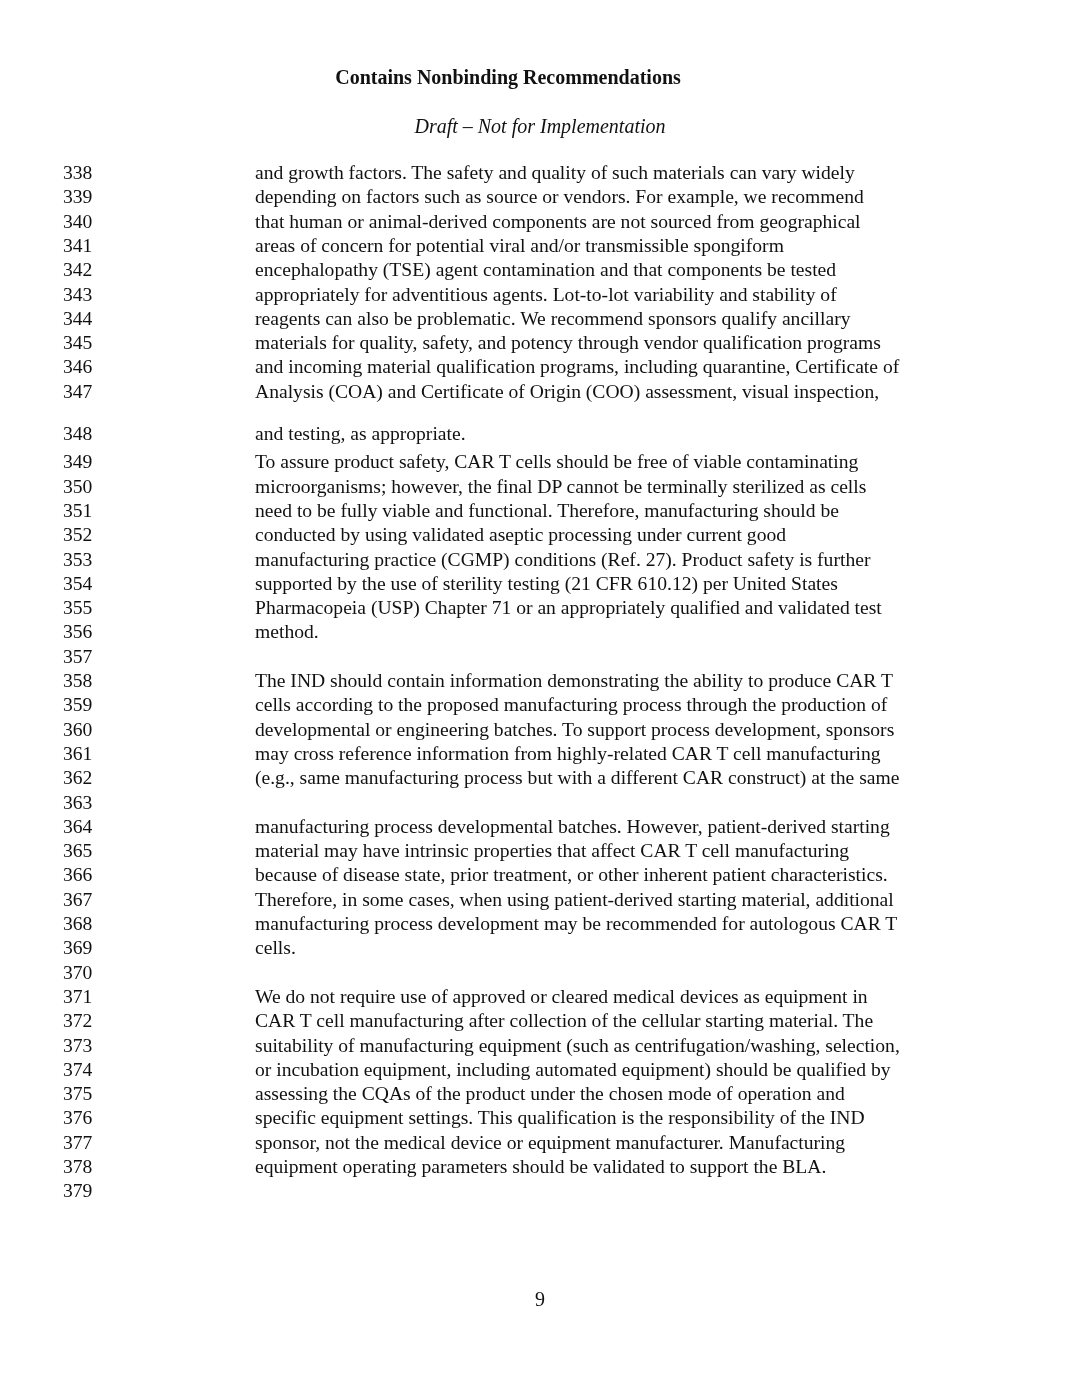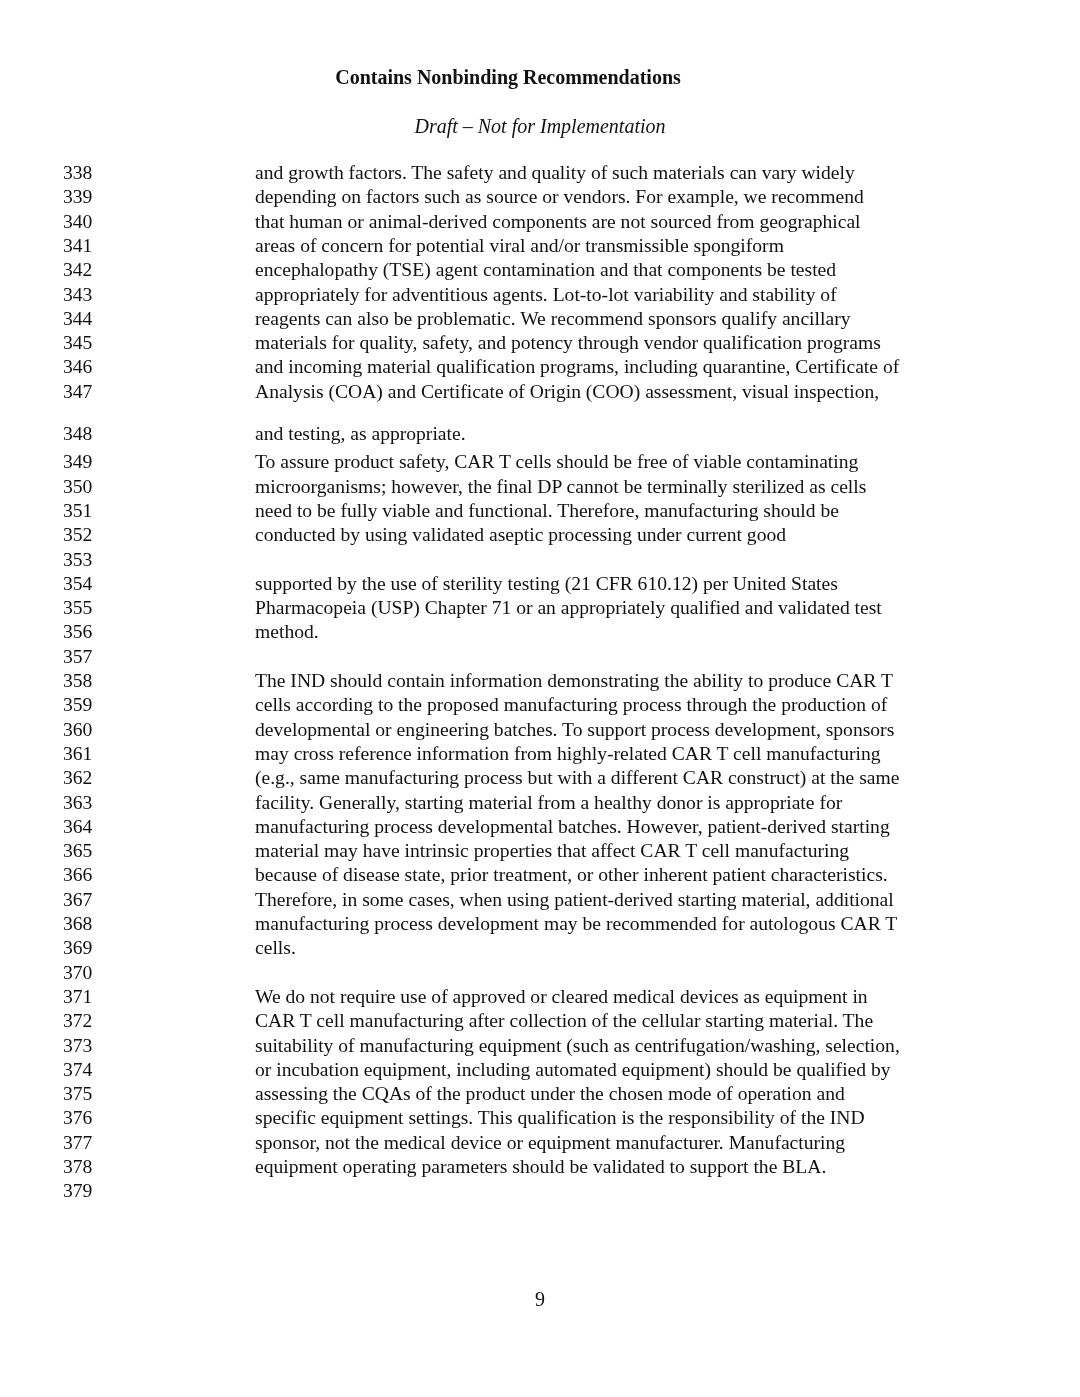--- a/index.html
+++ b/index.html
@@ -90,20 +90,21 @@
     <div class="line" style="top: 337.9px;">
       <span class="lnum">351</span>
       <span class="ltext">need to be fully viable and functional.  Therefore, manufacturing should be</span>
     </div>
     <div class="line" style="top: 362.2px;">
       <span class="lnum">352</span>
       <span class="ltext">conducted by using validated aseptic processing under current good</span>
     </div>
     <div class="line" style="top: 386.5px;">
       <span class="lnum">353</span>
+      <span class="ltext">manufacturing practice (CGMP) conditions (Ref. 27).  Product safety is further</span>
     </div>
     <div class="line" style="top: 410.8px;">
       <span class="lnum">354</span>
       <span class="ltext">supported by the use of sterility testing (21 CFR 610.12) per United States</span>
     </div>
     <div class="line" style="top: 435.1px;">
       <span class="lnum">355</span>
       <span class="ltext">Pharmacopeia (USP) Chapter 71 or an appropriately qualified and validated test</span>
     </div>
     <div class="line" style="top: 459.4px;">
@@ -129,21 +130,20 @@
     <div class="line" style="top: 580.9px;">
       <span class="lnum">361</span>
       <span class="ltext">may cross reference information from highly-related CAR T cell manufacturing</span>
     </div>
     <div class="line" style="top: 605.2px;">
       <span class="lnum">362</span>
       <span class="ltext">(e.g., same manufacturing process but with a different CAR construct) at the same</span>
     </div>
     <div class="line" style="top: 629.5px;">
       <span class="lnum">363</span>
-      <span class="ltext">facility.  Generally, starting material from a healthy donor is appropriate for</span>
     </div>
     <div class="line" style="top: 653.8px;">
       <span class="lnum">364</span>
       <span class="ltext">manufacturing process developmental batches.  However, patient-derived starting</span>
     </div>
     <div class="line" style="top: 678.1px;">
       <span class="lnum">365</span>
       <span class="ltext">material may have intrinsic properties that affect CAR T cell manufacturing</span>
     </div>
     <div class="line" style="top: 702.4px;">

